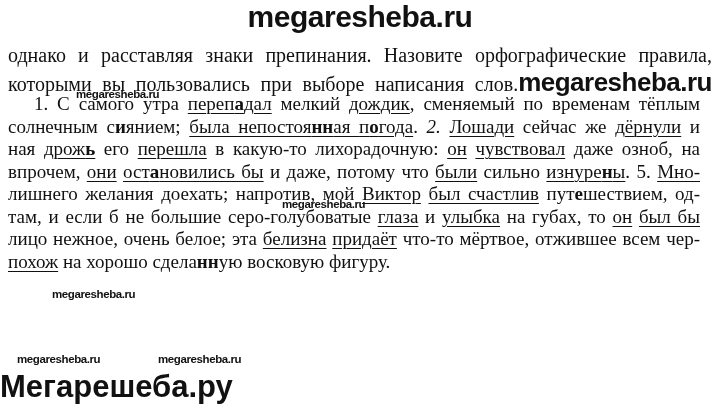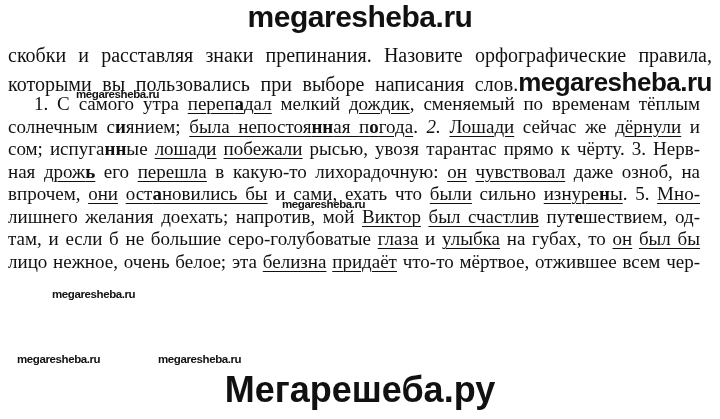--- a/index.html
+++ b/index.html
@@ -35,45 +35,45 @@
     position:absolute; font-family:"Liberation Sans", sans-serif; font-weight:bold;
     font-size:11.5px; letter-spacing:-0.4px; white-space:nowrap; color:#111;
   }
   .wm-a { left:76px;  top:88px; }
   .wm-b { left:282px; top:198px; }
   .wm-c { left:52px;  top:288px; }
   .wm-d { left:17px;  top:353px; }
   .wm-e { left:158px; top:353px; }
   
   .footer-title {
-    position:absolute; left:0; right:0; top:369px; text-align:center;
-    font-family:"Liberation Sans", sans-serif; font-weight:bold; font-size:36px;
+    position:absolute; left:0; right:0; top:369px; 
+    font-family:"Liberation Sans", sans-serif; font-weight:bold; font-size:31px;
   }
 </style>
 </head>
 <body>
 
 <div class="page">
 
   <div class="header-wm">megaresheba.ru</div>
 
   <div class="intro" id="intro-block">
-      <div class="tline"><span>скобки и расставляя знаки препинания. Назовите орфографические правила,</span></div>
+      <div class="tline"><span>однако и расставляя знаки препинания. Назовите орфографические правила,</span></div>
       <div class="tline"><span>которыми вы пользовались при выборе написания слов.</span><span class="wm-inline">megaresheba.ru</span></div>
     </div>
 
   <div class="body-text" id="body-block">
       <div class="tline indent"><span>1. С самого утра </span><span class="u">переп</span><span class="u b">а</span><span class="u">дал</span><span> мелкий </span><span class="u">дождик</span><span>, сменяемый по временам тёплым</span></div>
       <div class="tline"><span>солнечным с</span><span class="b">и</span><span>янием; </span><span class="u">была непостоя</span><span class="u b">нн</span><span class="u">ая </span><span class="u">п</span><span class="u b">о</span><span class="u">года</span><span>. </span><span class="i">2.</span><span> </span><span class="u">Лошади</span><span> сейчас же </span><span class="u">дёрнули</span><span> и</span></div>
-      <div class="tline"><span>сом; испуга</span><span class="b">нн</span><span>ые </span><span class="u">лошади</span><span> </span><span class="u">побежали</span><span> рысью, увозя тарантас прямо к чёрту. 3. Нерв-</span></div>
       <div class="tline"><span>ная </span><span class="u">дрож</span><span class="u b">ь</span><span> его </span><span class="u">перешла</span><span> в какую-то лихорадочную: </span><span class="u">он</span><span> </span><span class="u">чувствовал</span><span> даже озноб, на</span></div>
-      <div class="tline"><span>впрочем, </span><span class="u">они</span><span> </span><span class="u">ост</span><span class="u b">а</span><span class="u">новились бы</span><span> и сами, ехать что </span><span class="u">были</span><span> сильно </span><span class="u">изнуре</span><span class="u b">н</span><span class="u">ы</span><span>. 5. </span><span class="u">Мно-</span></div>
+      <div class="tline"><span>впрочем, </span><span class="u">они</span><span> </span><span class="u">ост</span><span class="u b">а</span><span class="u">новились бы</span><span> и даже, потому что </span><span class="u">были</span><span> сильно </span><span class="u">изнуре</span><span class="u b">н</span><span class="u">ы</span><span>. 5. </span><span class="u">Мно-</span></div>
       <div class="tline"><span>лишнего желания доехать; напротив, мой </span><span class="u">Виктор</span><span> </span><span class="u">был счастлив</span><span> пут</span><span class="b">е</span><span>шествием, од-</span></div>
       <div class="tline"><span>там, и если б не большие серо-голубоватые </span><span class="u">глаза</span><span> и </span><span class="u">улыбка</span><span> на губах, то </span><span class="u">он</span><span> </span><span class="u">был бы</span></div>
       <div class="tline"><span>лицо нежное, очень белое; эта </span><span class="u">белизна</span><span> </span><span class="u">придаёт</span><span> что-то мёртвое, отжившее всем чер-</span></div>
+      <div class="tline last"><span class="u">похож</span><span> на хорошо сдела</span><span class="b">нн</span><span>ую восковую фигуру.</span></div>
     </div>
 
   <span class="wm-sm wm-a">megaresheba.ru</span>
   <span class="wm-sm wm-b">megaresheba.ru</span>
   <span class="wm-sm wm-c">megaresheba.ru</span>
   <span class="wm-sm wm-d">megaresheba.ru</span>
   <span class="wm-sm wm-e">megaresheba.ru</span>
 
   <div class="footer-title">Мегарешеба.ру</div>
 

